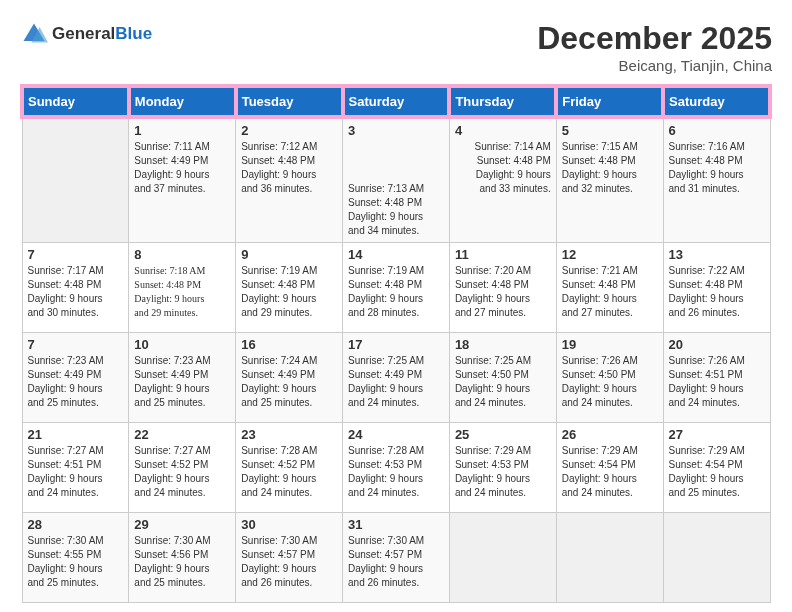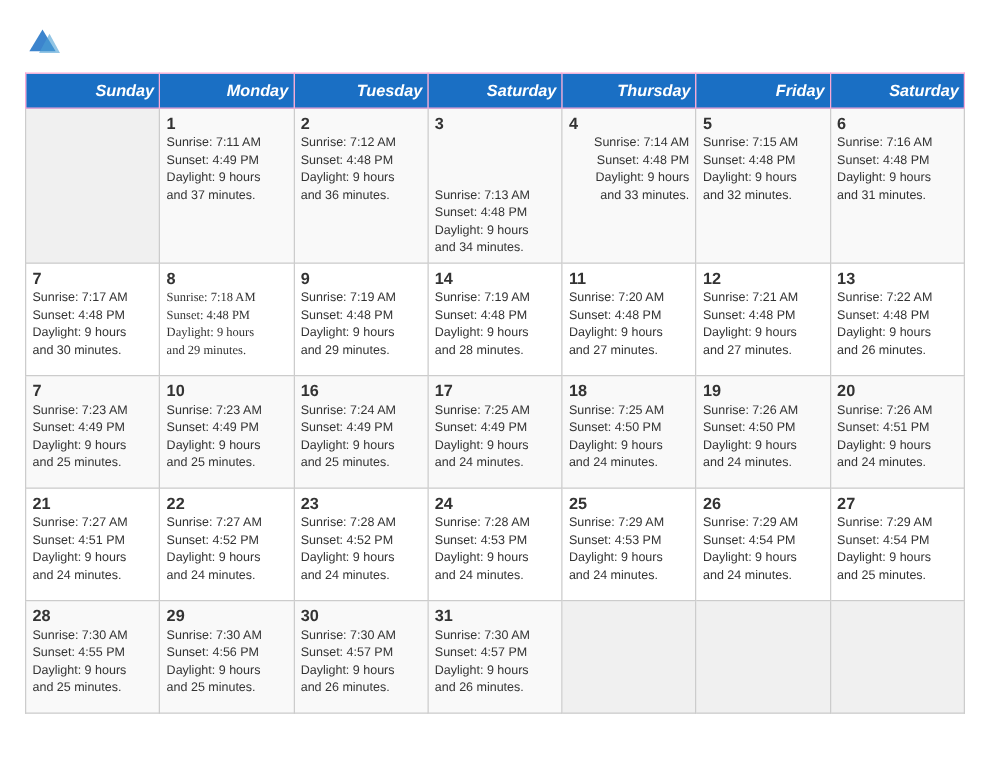--- a/index.html
+++ b/index.html
@@ -41,23 +41,22 @@
       width: 100%;
       border-collapse: collapse;
       table-layout: fixed;
     }
     thead tr th {
       background-color: #1a6fc4;
       color: #fff;
       font-size: 13px;
       font-weight: bold;
       padding: 6px 4px;
-      text-align: right;
-      border: 1px solid #f9a8d4;
-      font-style: italic;
+      text-align: left;
+      border: 4px solid #f9a8d4;
     }
     tbody tr td {
       vertical-align: top;
       border: 1px solid #ccc;
       padding: 4px 5px;
       font-size: 10.5px;
       color: #333;
       min-height: 80px;
       height: 90px;
     }
@@ -84,20 +83,29 @@
   </style>
 </head>
 <body>
 
 <div class="header">
   <div class="logo">
     <svg class="logo-icon" viewBox="0 0 40 40" xmlns="http://www.w3.org/2000/svg">
       <polygon points="20,5 35,30 5,30" fill="#1a6fc4" opacity="0.85"></polygon>
       <polygon points="28,10 40,32 16,32" fill="#4a9fd4" opacity="0.6"></polygon>
     </svg>
+    <div>
+      <div>
+        <span style="color:#333;font-size:17px;font-weight:bold;">General</span><span style="color:#1a6fc4;font-size:17px;font-weight:bold;">Blue</span>
+      </div>
+    </div>
+  </div>
+  <div class="title-block">
+    <div class="month-title">December 2025</div>
+    <div class="location">Beicang, Tianjin, China</div>
   </div>
 </div>
 
 <table>
   <thead>
     <tr id="header-row">
         <th>Sunday</th>
         <th>Monday</th>
         <th>Tuesday</th>
         <th>Saturday</th>

